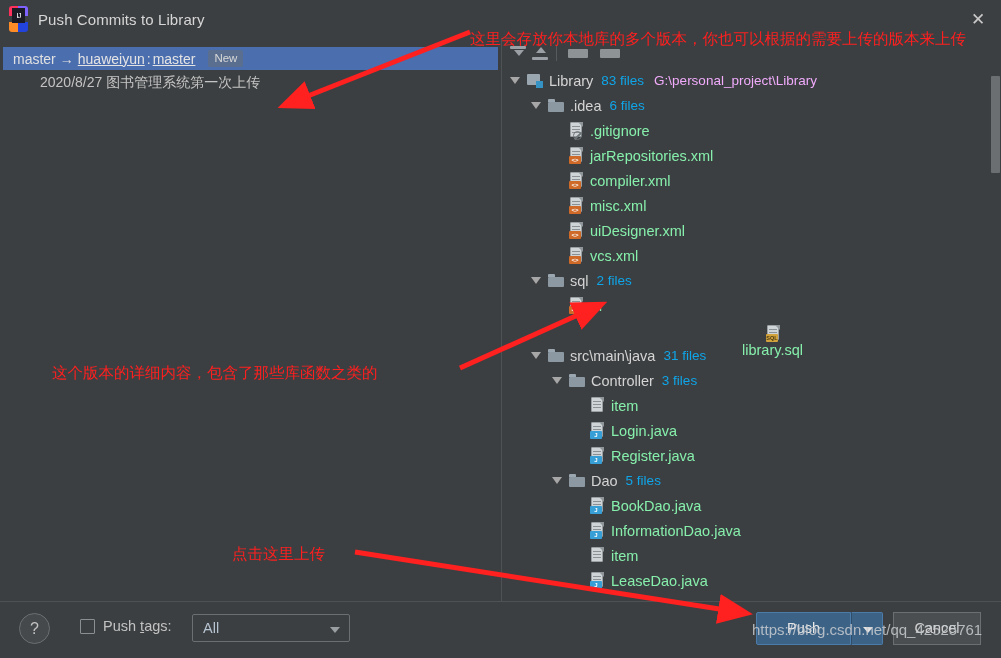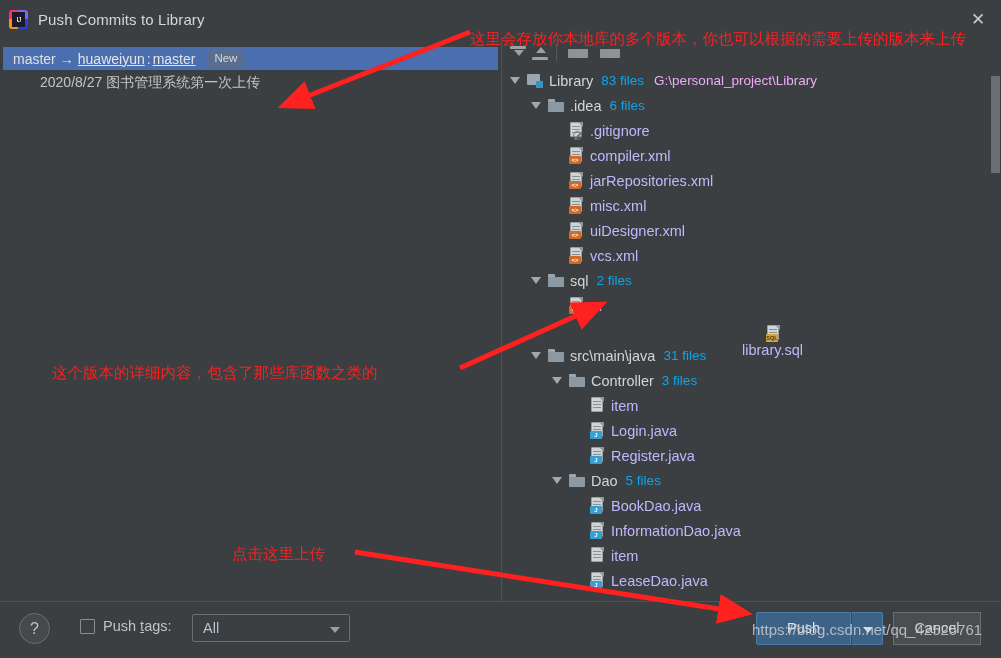--- a/index.html
+++ b/index.html
@@ -16,21 +16,21 @@
     color: #bbbbbb;
   }
 
   
   .titlebar {
     position: absolute; left: 0; top: 0; width: 1001px; height: 38px;
     background: #3c3f41;
     display: flex; align-items: center;
   }
   .app-logo {
-    width: 19px; height: 19px; margin-left: 9px; margin-right: 10px;
+    width: 19px; height: 26px; margin-left: 9px; margin-right: 10px;
     position: relative; flex: 0 0 auto;
   }
   .app-logo .q1 { position:absolute; left:0; top:0; width:10px; height:10px; background:#fe315d; border-radius:3px 0 0 0;}
   .app-logo .q2 { position:absolute; right:0; top:0; width:10px; height:10px; background:#8063ff; border-radius:0 3px 0 0;}
   .app-logo .q3 { position:absolute; left:0; bottom:0; width:10px; height:10px; background:#fd8b26; border-radius:0 0 0 3px;}
   .app-logo .q4 { position:absolute; right:0; bottom:0; width:10px; height:10px; background:#2244dd; border-radius:0 0 3px 0;}
   .app-logo .ij {
     position:absolute; left:3px; top:2px; width:13px; height:15px;
     background:#1b1b26; color:#fff; font-size:8px; line-height:15px;
     text-align:center; font-family:"Liberation Sans",sans-serif; letter-spacing:-1px;
@@ -153,21 +153,21 @@
     background:transparent; width:9px; height:9px; border:1.5px solid #6e7679;
     border-radius:50%; left:4px; bottom:-1px;
   }
   .badge.ignore::after {
     content:""; position:absolute; left:-1px; top:2.5px; width:10px; height:1.5px;
     background:#6e7679; transform: rotate(-45deg);
   }
   .node-name { margin-right: 8px; }
   .node-name.dir { color: #d4d4d4; }
   .node-name.root { color: #d4d4d4; }
-  .node-name.file { color: #c4b5fd; text-align: right; }
+  .node-name.file { color: #86efac; text-align: right; }
   .node-count { color: #0ea5e9; font-size: 13.5px; margin-right: 10px; }
   .node-path { color: #f0abfc; font-size: 13.5px; }
 
   .root-ico { width:16px; height:14px; flex:0 0 auto; margin-right:6px; position:relative; }
   .root-ico .mod { position:absolute; left:0; top:0; width:13px; height:11px; background:#9aa7b0; border-radius:1px; }
   .root-ico .dot { position:absolute; right:0; bottom:0; width:7px; height:7px; background:#3592c4; }
 
   .tree-scrollbar-track {
     position:absolute; right:0; top:30px; width:11px; height:533px; background:#3c3f41;
   }
@@ -334,35 +334,35 @@
             <span class="file-ico">
               <span class="page"></span>
               <span class="fold"></span>
               <span class="lines">
                 <i></i>
                 <i></i>
                 <i></i>
               </span>
               <span class="badge xml">&lt;&gt;</span>
             </span>
+            <span class="node-name file">jarRepositories.xml</span>
+          </div>
+          <div class="tree-row" style="padding-left: 50px;">
+            <span class="twisty hidden"></span>
+            <span class="file-ico">
+              <span class="page"></span>
+              <span class="fold"></span>
+              <span class="lines">
+                <i></i>
+                <i></i>
+                <i></i>
+              </span>
+              <span class="badge xml">&lt;&gt;</span>
+            </span>
             <span class="node-name file">compiler.xml</span>
-          </div>
-          <div class="tree-row" style="padding-left: 50px;">
-            <span class="twisty hidden"></span>
-            <span class="file-ico">
-              <span class="page"></span>
-              <span class="fold"></span>
-              <span class="lines">
-                <i></i>
-                <i></i>
-                <i></i>
-              </span>
-              <span class="badge xml">&lt;&gt;</span>
-            </span>
-            <span class="node-name file">jarRepositories.xml</span>
           </div>
           <div class="tree-row" style="padding-left: 50px;">
             <span class="twisty hidden"></span>
             <span class="file-ico">
               <span class="page"></span>
               <span class="fold"></span>
               <span class="lines">
                 <i></i>
                 <i></i>
                 <i></i>

